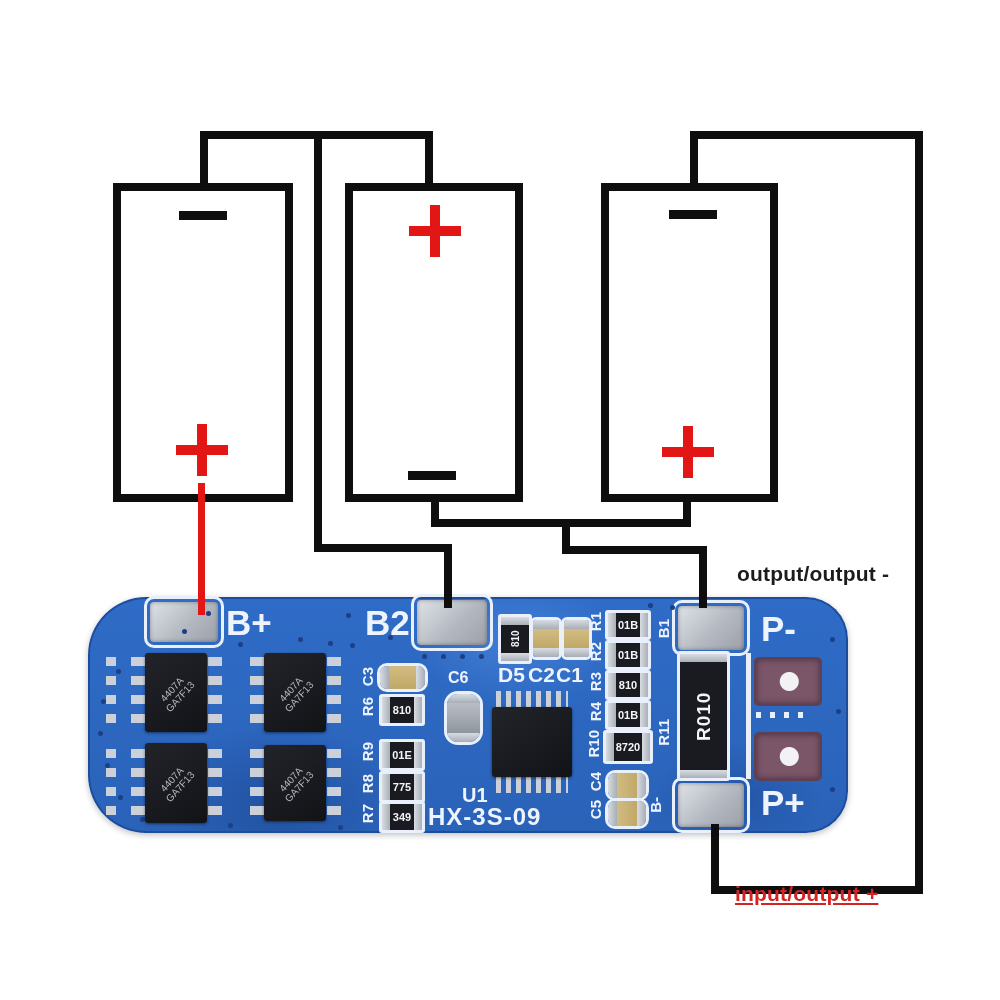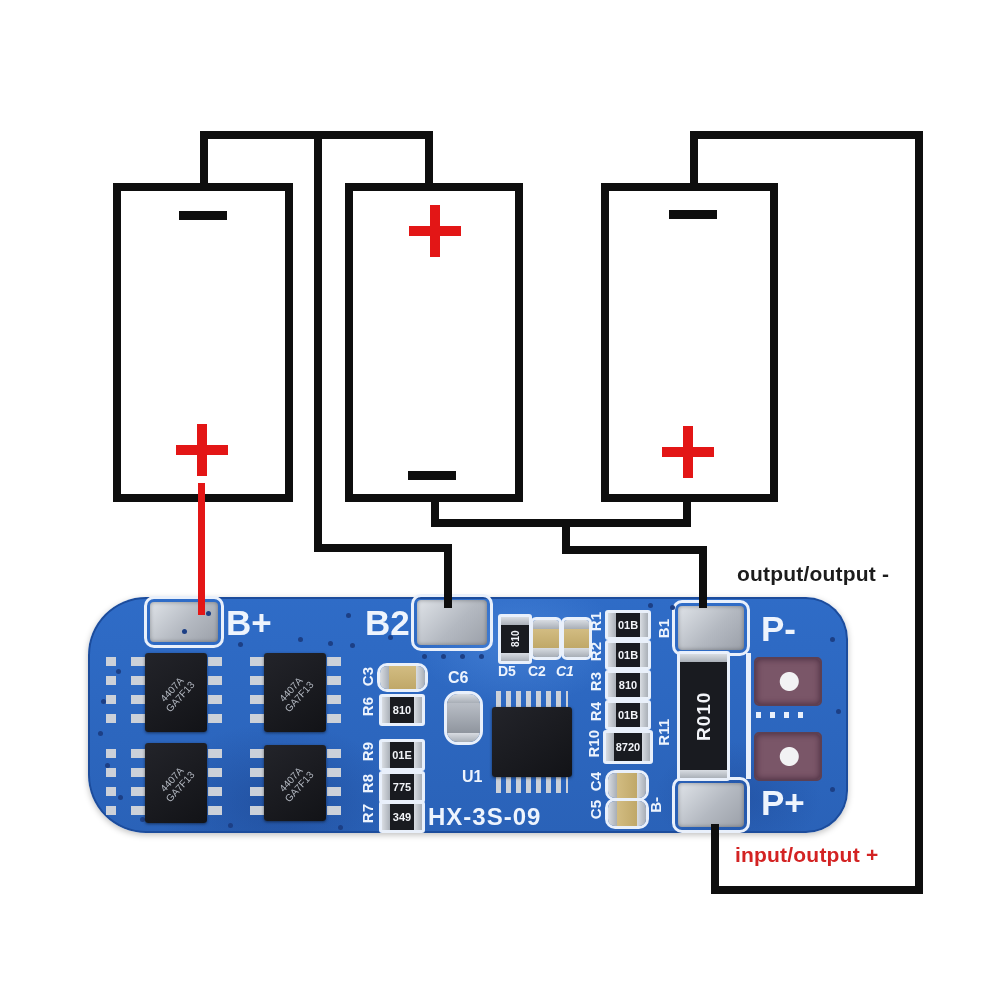--- a/index.html
+++ b/index.html
@@ -24,21 +24,21 @@
       radial-gradient(170px 110px at 190px 205px, rgba(18,48,115,.35), transparent 72%),
       radial-gradient(120px 80px at 650px 200px, rgba(20,50,120,.28), transparent 70%),
       linear-gradient(180deg,#2f6cc7,#2a62b8);
     box-shadow:inset 0 0 0 2px #1c4c9c, 0 2px 6px rgba(0,0,0,.25);}
   .pad{position:absolute;border-radius:4px;
     background:linear-gradient(135deg,#dfe3e8,#b4b9c1 55%,#9ba0a9);
     outline:3px solid #e9f0fb;outline-offset:3px;box-shadow:inset 0 0 4px rgba(0,0,0,.35);}
   .padlabel{position:absolute;color:#eef4fd;font-weight:bold;font-size:35px;z-index:3;}
   .vlab{position:absolute;color:#eef4fd;font-weight:bold;font-size:15px;
     writing-mode:vertical-rl;transform:rotate(180deg);line-height:1;z-index:3;}
-  .hlab{position:absolute;color:#eef4fd;font-weight:bold;font-size:14px;line-height:1;z-index:3;}
+  .hlab{position:absolute;color:#eef4fd;font-weight:bold;font-size:21px;line-height:1;z-index:3;}
   .res{position:absolute;display:flex;border:3px solid #e9f0fb;border-radius:3px;
     background:#14161a;overflow:hidden;z-index:2;text-align:center;}
   .res .cap{width:8px;background:linear-gradient(90deg,#d8dce2,#aab0b8);}
   .res .mid{flex:1;display:flex;align-items:center;justify-content:center;
     color:#f2f4f8;background:#191b20;font-size:11px;font-weight:bold;}
   .res.vert{flex-direction:column;}
   .res.vert .cap{width:auto;height:8px;background:linear-gradient(180deg,#d8dce2,#aab0b8);}
   .res.vert .mid{writing-mode:vertical-rl;transform:rotate(180deg);}
   .capc{position:absolute;display:flex;flex-direction:column;border:3px solid #e9f0fb;
     border-radius:6px;overflow:hidden;z-index:2;}
@@ -93,21 +93,21 @@
   <div class="wire" style="left:562px;top:546px;width:145px;height:8px;"></div>
   <div class="wire" style="left:699px;top:546px;width:8px;height:62px;"></div>
 
   <div class="wire" style="left:690px;top:131px;width:8px;height:56px;"></div>
   <div class="wire" style="left:690px;top:131px;width:233px;height:8px;"></div>
   <div class="wire" style="left:915px;top:131px;width:8px;height:763px;"></div>
   <div class="wire" style="left:711px;top:886px;width:212px;height:8px;"></div>
   <div class="wire" style="left:711px;top:824px;width:8px;height:68px;"></div>
 
   <div class="anno neg" style="left:737px;top:562px;">output/output -</div>
-  <div class="anno pos" style="left:735px;top:843px;">input/output +</div>
+  <div class="anno pos" style="left:735px;top:882px;text-decoration:underline;">input/output +</div>
 
   <div id="board">
 
     <div class="vias" style="box-shadow:
       150px 45px 0 0 #1c3f85, 210px 40px 0 0 #1c3f85, 240px 44px 0 0 #1c3f85,
       258px 16px 0 0 #1c3f85, 262px 46px 0 0 #1c3f85, 300px 38px 0 0 #1c3f85,
       334px 57px 0 0 #1c3f85, 353px 57px 0 0 #1c3f85, 372px 57px 0 0 #1c3f85,
       391px 57px 0 0 #1c3f85, 118px 14px 0 0 #1c3f85, 94px 32px 0 0 #1c3f85,
       28px 72px 0 0 #1c3f85, 13px 102px 0 0 #1c3f85, 10px 134px 0 0 #1c3f85,
       17px 166px 0 0 #1c3f85, 30px 198px 0 0 #1c3f85, 52px 220px 0 0 #1c3f85,
@@ -134,21 +134,21 @@
     <div class="res vert" style="left:589px;top:54px;width:47px;height:124px;">
       <div class="cap"></div>
       <div class="mid" style="font-size:19px;letter-spacing:1px;">R010</div>
       <div class="cap"></div>
     </div>
     <div class="vlab" style="left:568px;top:122px;">R11</div>
 
     <div class="pins h" style="left:408px;top:94px;width:72px;"></div>
     <div class="pins h" style="left:408px;top:180px;width:72px;"></div>
     <div class="chip" style="left:404px;top:110px;width:80px;height:70px;"></div>
-    <div class="hlab" style="left:374px;top:172px;font-size:16px;">U1</div>
+    <div class="hlab" style="left:374px;top:188px;font-size:20px;">U1</div>
 
     <div class="pins v" style="left:43px;top:60px;height:72px;"></div>
     <div class="pins v" style="left:120px;top:60px;height:72px;"></div>
     <div class="chip" style="left:57px;top:56px;width:62px;height:79px;">
       <div class="mark"><span>4407A</span><br><span>GA7F13</span></div>
     </div>
     <div class="pins v" style="left:162px;top:60px;height:72px;"></div>
     <div class="pins v" style="left:239px;top:60px;height:72px;"></div>
     <div class="chip" style="left:176px;top:56px;width:62px;height:79px;">
       <div class="mark"><span>4407A</span><br><span>GA7F13</span></div>
@@ -219,21 +219,21 @@
         <div class="mid"></div>
         <div class="cap"></div>
     </div>
     <div class="capc" style="left:473px;top:20px;width:25px;height:37px;">
       <div class="cap"></div>
         <div class="mid"></div>
         <div class="cap"></div>
     </div>
     <div class="hlab" style="left:410px;top:67px;">D5</div>
     <div class="hlab" style="left:440px;top:67px;">C2</div>
-    <div class="hlab" style="left:468px;top:67px;font-style:italic;">C1</div>
+    <div class="hlab" style="left:468px;top:67px;">C1</div>
 
     <div class="res" style="left:517px;top:13px;width:40px;height:24px;">
       <div class="cap"></div>
         <div class="mid">01B</div>
         <div class="cap"></div>
     </div>
     <div class="vlab" style="left:500px;top:15px;">R1</div>
     <div class="res" style="left:517px;top:43px;width:40px;height:24px;">
       <div class="cap"></div>
         <div class="mid">01B</div>

